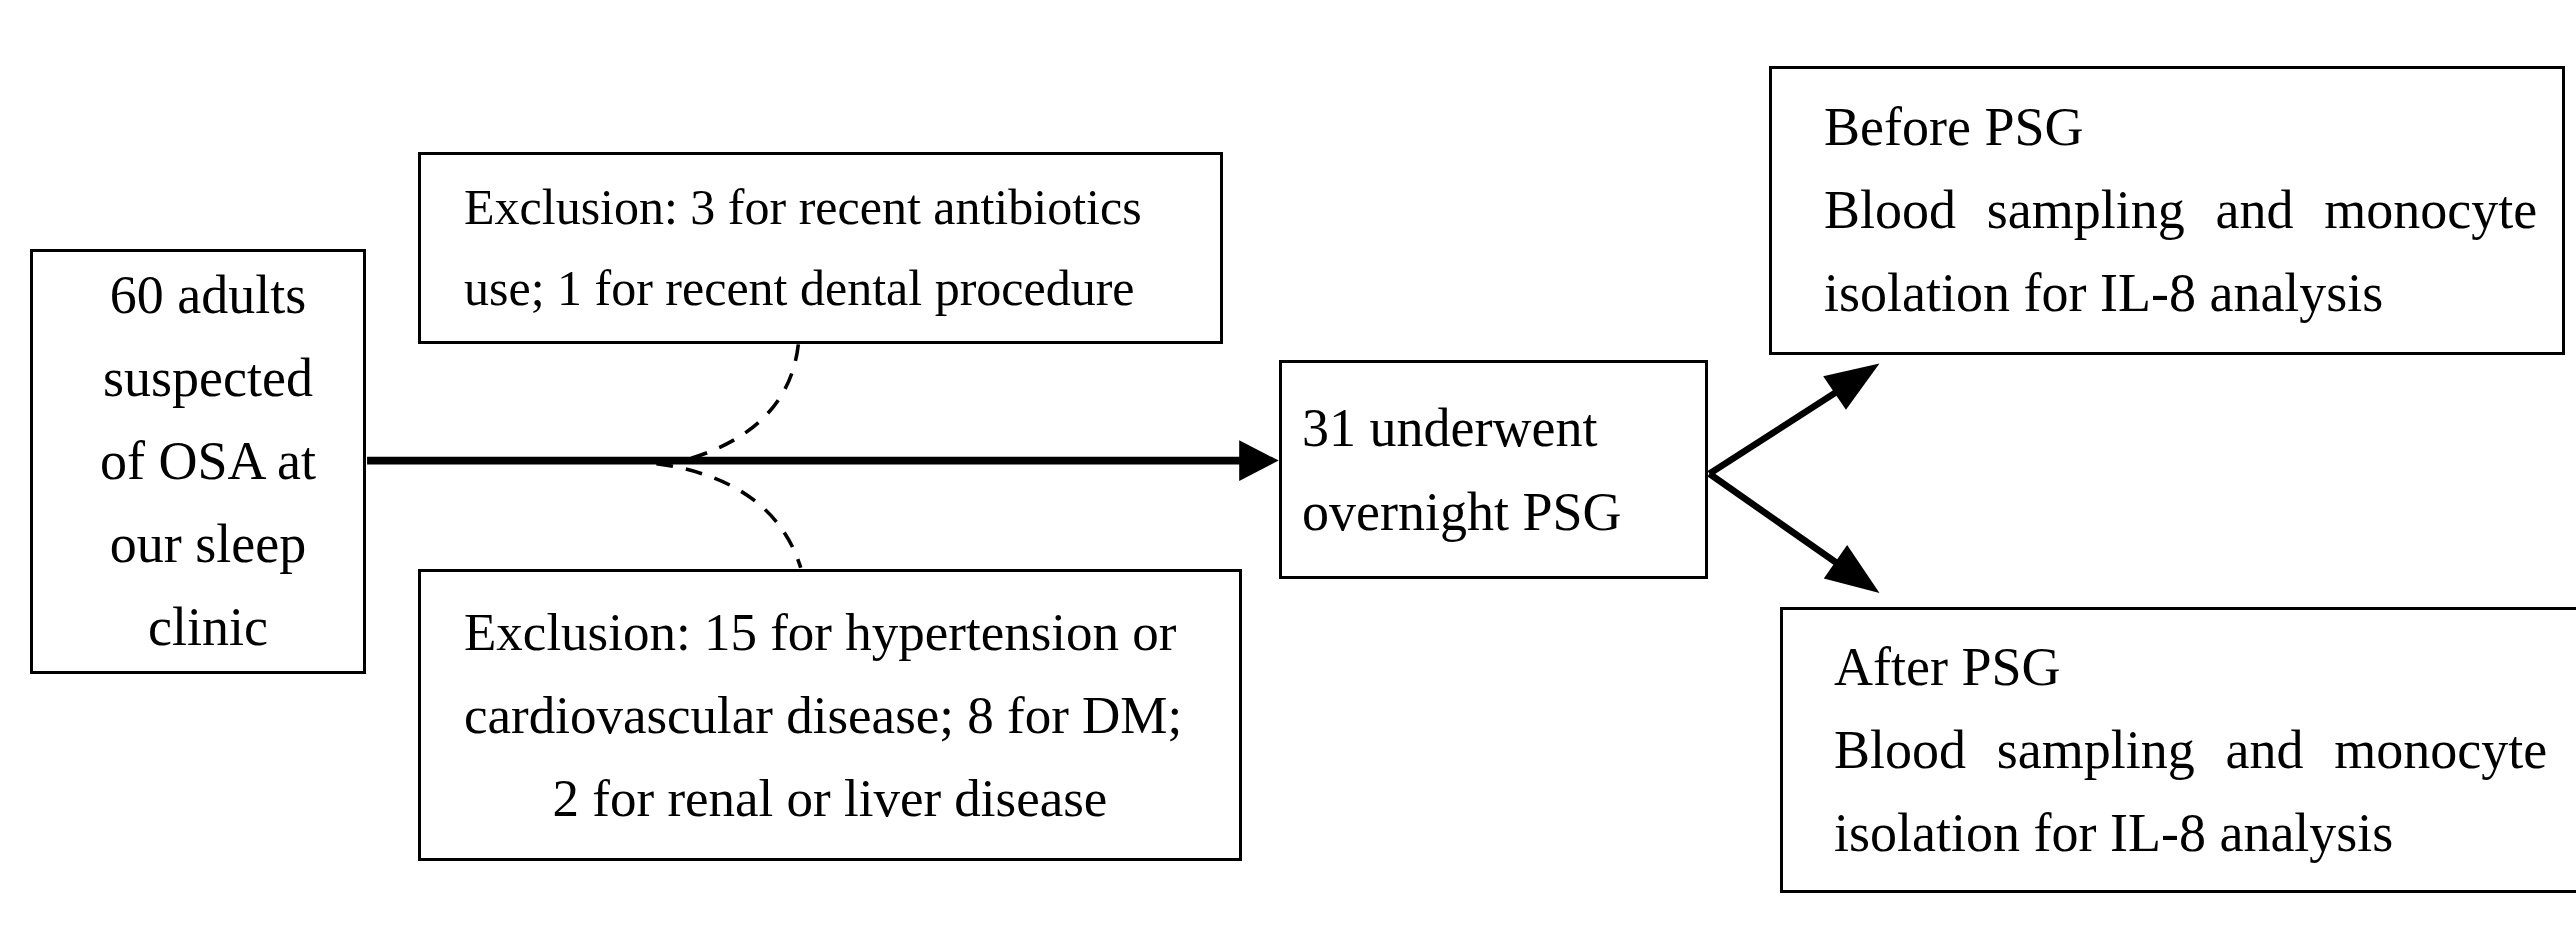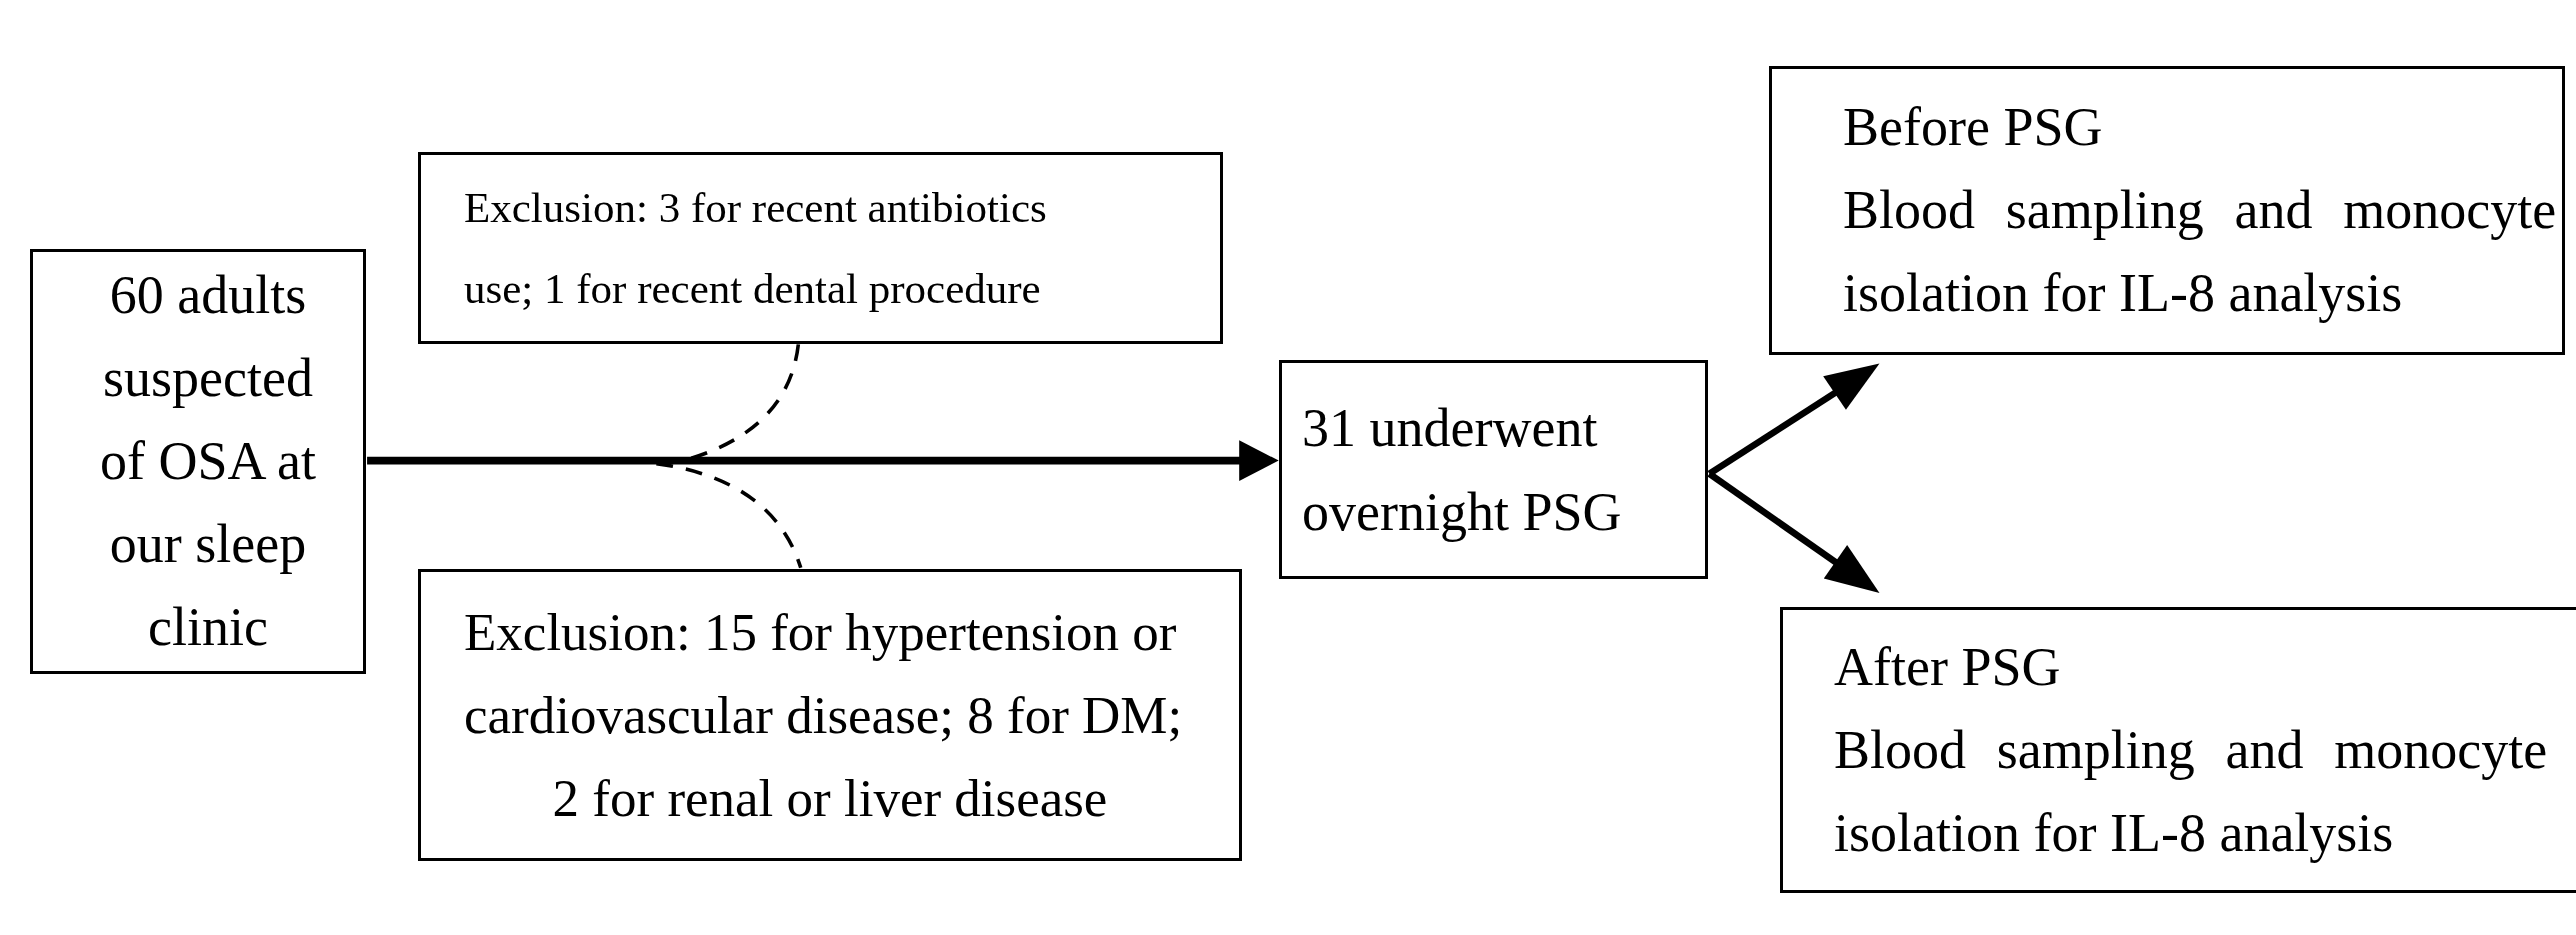--- a/index.html
+++ b/index.html
@@ -35,21 +35,21 @@
   #box-source {
     left: 30px; top: 249px; width: 336px; height: 425px;
     text-align: center;
     line-height: 83px;
   }
 
   
   #box-excl-top {
     left: 418px; top: 152px; width: 805px; height: 192px;
     padding-left: 43px; padding-right: 18px;
-    font-size: 43px;
+    font-size: 50px;
     line-height: 81px;
     text-align: left;
   }
 
   
   #box-excl-bottom {
     left: 418px; top: 569px; width: 824px; height: 292px;
     padding-left: 43px; padding-right: 12px;
     font-size: 53px;
     line-height: 83px;
@@ -61,21 +61,21 @@
   #box-psg {
     left: 1279px; top: 360px; width: 429px; height: 219px;
     border-width: 3.6px;
     text-align: left;
     line-height: 84px;
   }
 
   
   #box-before {
     left: 1769px; top: 66px; width: 796px; height: 289px;
-    padding-left: 71px; padding-right: 21px;
+    padding-left: 52px; padding-right: 21px;
     line-height: 83px;
     text-align: left;
   }
 
   
   #box-after {
     left: 1780px; top: 607px; width: 856px; height: 286px;
     padding-left: 51px; 
     line-height: 83px;
     text-align: left;

